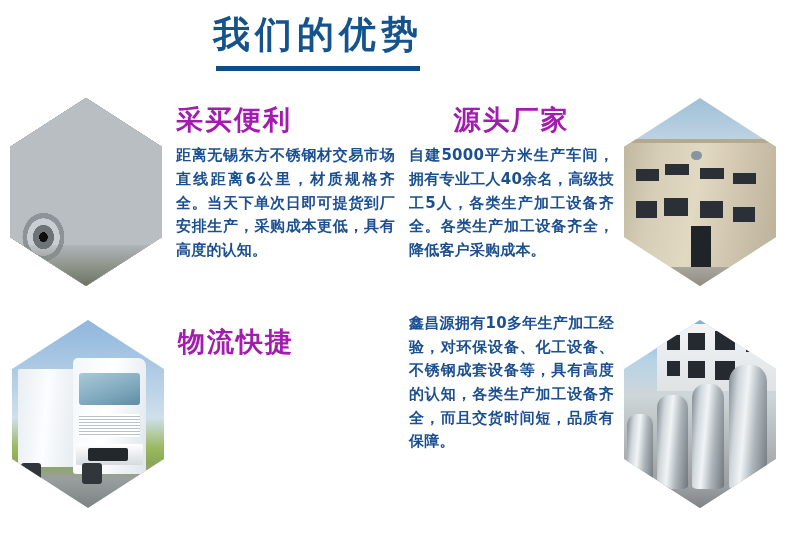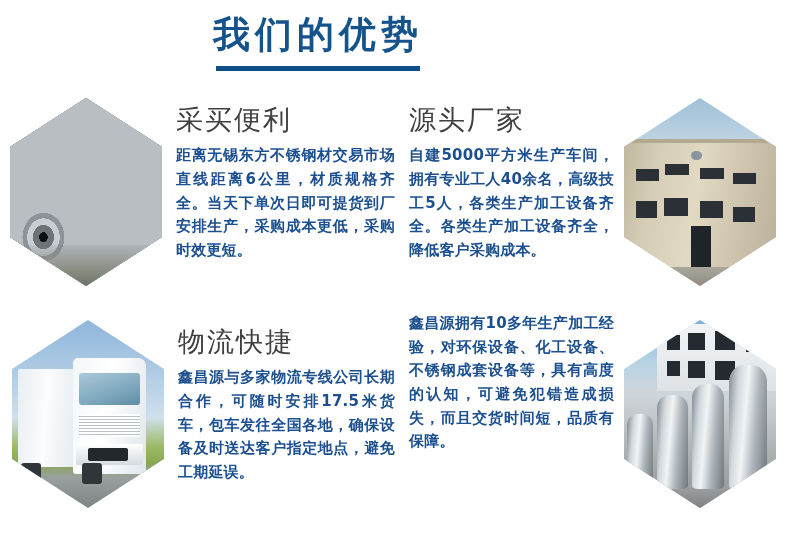--- a/index.html
+++ b/index.html
@@ -187,27 +187,27 @@
   
   .textcol{
     flex:1 1 auto;
     padding:0 0 0 14px;
     box-sizing:border-box;
   }
   .block.img-right .textcol{padding:0 10px 0 14px;}
 
   .blk-heading{
     font-size:27px;
-    font-weight:normal;
-    color:#404040;
+    font-weight:bold;
+    color:#a21caf;
     letter-spacing:2px;
     line-height:1.2;
     margin:14px 0 8px 0;
   }
-  .block.img-right .blk-heading{text-align:left;}
+  .block.img-right .blk-heading{text-align:center;}
 
   .blk-body{
     font-size:15px;
     color:#1b4f8f;
     font-weight:bold;
     line-height:1.58;
     letter-spacing:.2px;
     margin:0;
     text-align:justify;
     text-justify:inter-ideograph;
@@ -225,21 +225,21 @@
 
   <div class="grid">
 
     <div class="block r0c0 img-left">
       <div class="block-inner">
         <div class="diamond">
           <div class="photo photo-coils"></div>
         </div>
         <div class="textcol">
           <div class="blk-heading">采买便利</div>
-          <div class="blk-body">距离无锡东方不锈钢材交易市场直线距离6公里，材质规格齐全。当天下单次日即可提货到厂安排生产，采购成本更低，采购时效更短。</div>
+          <div class="blk-body">距离无锡东方不锈钢材交易市场直线距离6公里，材质规格齐全。当天下单次日即可提货到厂安排生产，采购成本更低，具有高度的认知。</div>
         </div>
       </div>
     </div>
 
     <div class="block r0c1 img-right">
       <div class="block-inner">
         <div class="diamond">
           <div class="photo photo-building">
             <div class="bld-roofline"></div>
             <div class="bld-body"></div>
@@ -272,21 +272,20 @@
             <div class="trk-glass"></div>
             <div class="trk-grille"></div>
             <div class="trk-bumper"></div>
             <div class="trk-bumper-dark"></div>
             <div class="trk-wheel wl"></div>
             <div class="trk-wheel wr"></div>
           </div>
         </div>
         <div class="textcol">
           <div class="blk-heading">物流快捷</div>
-          <div class="blk-body">鑫昌源与多家物流专线公司长期合作，可随时安排17.5米货车，包车发往全国各地，确保设备及时送达客户指定地点，避免工期延误。</div>
         </div>
       </div>
     </div>
 
     <div class="block r1c1 img-right">
       <div class="block-inner">
         <div class="diamond">
           <div class="photo photo-tanks">
             <div class="tk-building"></div>
             <div class="tk-bwin bw1"></div>
@@ -297,19 +296,19 @@
             <div class="tk-bwin bw6"></div>
             <div class="tk-bwin bw7"></div>
             <div class="tk-ground"></div>
             <div class="tank t1"></div>
             <div class="tank t2"></div>
             <div class="tank t3"></div>
             <div class="tank t4"></div>
           </div>
         </div>
         <div class="textcol">
-          <div class="blk-body">鑫昌源拥有10多年生产加工经验，对环保设备、化工设备、不锈钢成套设备等，具有高度的认知，可避免犯错造成损失，而且交货时间短，品质有保障。</div>
+          <div class="blk-body">鑫昌源拥有10多年生产加工经验，对环保设备、化工设备、不锈钢成套设备等，具有高度的认知，各类生产加工设备齐全，而且交货时间短，品质有保障。</div>
         </div>
       </div>
     </div>
 
   </div>
 </div>
 
 </body></html>

